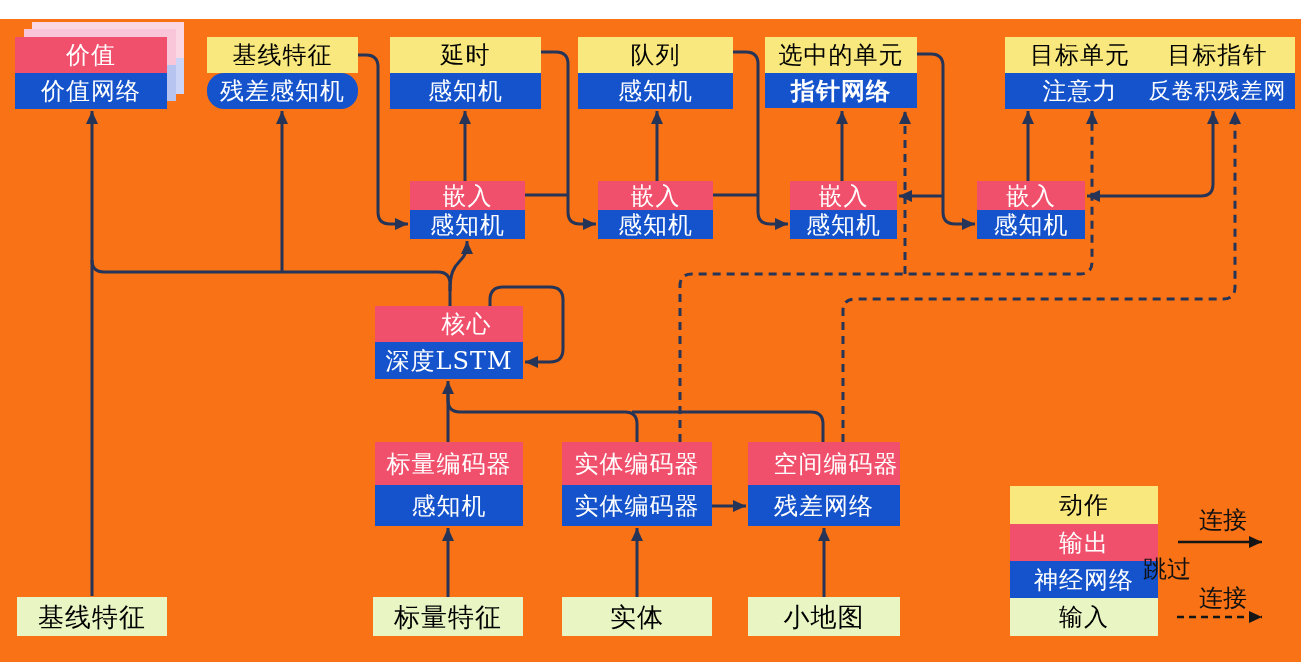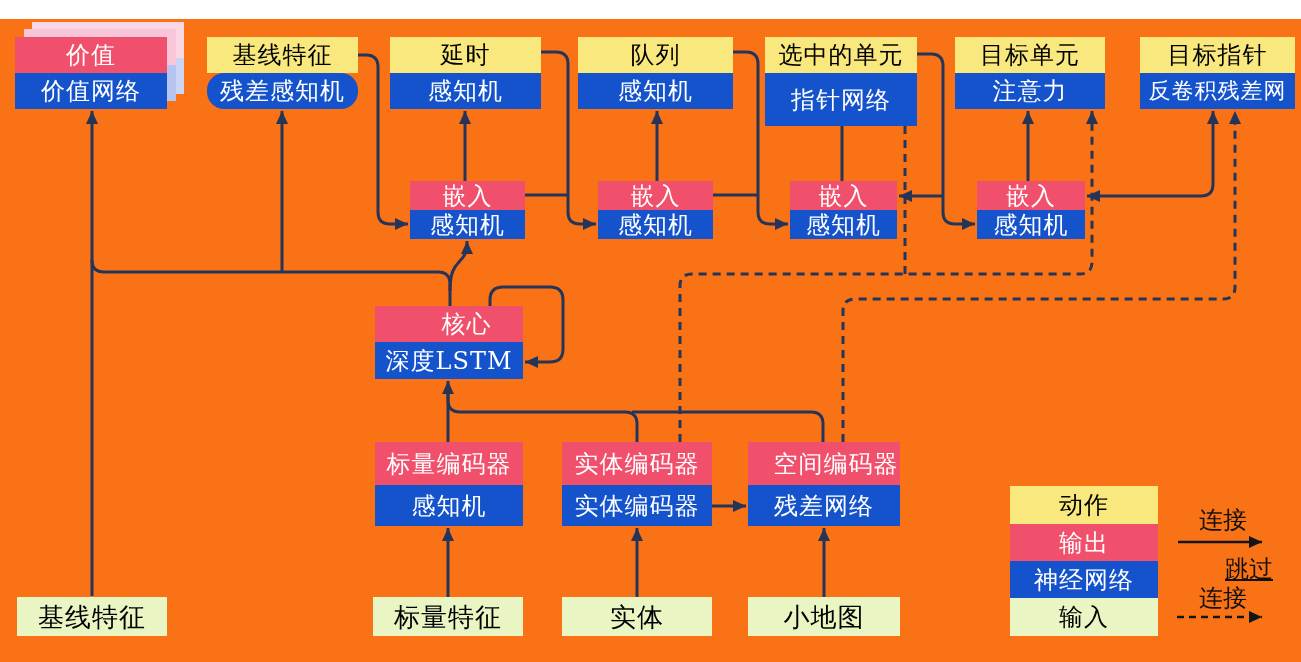--- a/index.html
+++ b/index.html
@@ -117,24 +117,24 @@
     <div class="sec network fs24" style="height:36px;">感知机</div>
   </div>
 
   <div class="node" style="left:578px; top:18px; width:155px;">
     <div class="sec action fs24" style="height:36px;">队列</div>
     <div class="sec network fs24" style="height:36px;">感知机</div>
   </div>
 
   <div class="node" style="left:765px; top:18px; width:152px;">
     <div class="sec action fs24" style="height:36px;">选中的单元</div>
-    <div class="sec network fs24" style="height:53px;">指针网络</div>
-  </div>
-
-  <div class="node" style="left:955px; top:18px; width:150px;">
+    <div class="sec network fs24" style="height:35px;font-weight:bold;">指针网络</div>
+  </div>
+
+  <div class="node" style="left:1005px; top:18px; width:150px;">
     <div class="sec action fs24" style="height:36px;">目标单元</div>
     <div class="sec network fs24" style="height:36px;">注意力</div>
   </div>
 
   <div class="node" style="left:1140px; top:18px; width:155px;">
     <div class="sec action fs24" style="height:36px;">目标指针</div>
     <div class="sec network fs22" style="height:36px;">反卷积残差网</div>
   </div>
 
   <div class="node" style="left:410px; top:162px; width:115px;">
@@ -191,16 +191,16 @@
   </div>
 
   <div class="node" style="left:1010px; top:467px; width:148px;">
     <div class="sec action fs24" style="height:38px;">动作</div>
     <div class="sec output fs24" style="height:37px;">输出</div>
     <div class="sec network fs24" style="height:37px;">神经网络</div>
     <div class="sec input fs24" style="height:38px;">输入</div>
   </div>
 
   <div class="legend-label" style="left:1178px; top:488px; width:90px;">连接</div>
-  <div class="legend-label" style="left:1204px; top:537px; width:90px;text-decoration:underline;">跳过</div>
+  <div class="legend-label" style="left:1122px; top:537px; width:90px;">跳过</div>
   <div class="legend-label" style="left:1178px; top:566px; width:90px;">连接</div>
 
 </div>
 
 </body></html>

